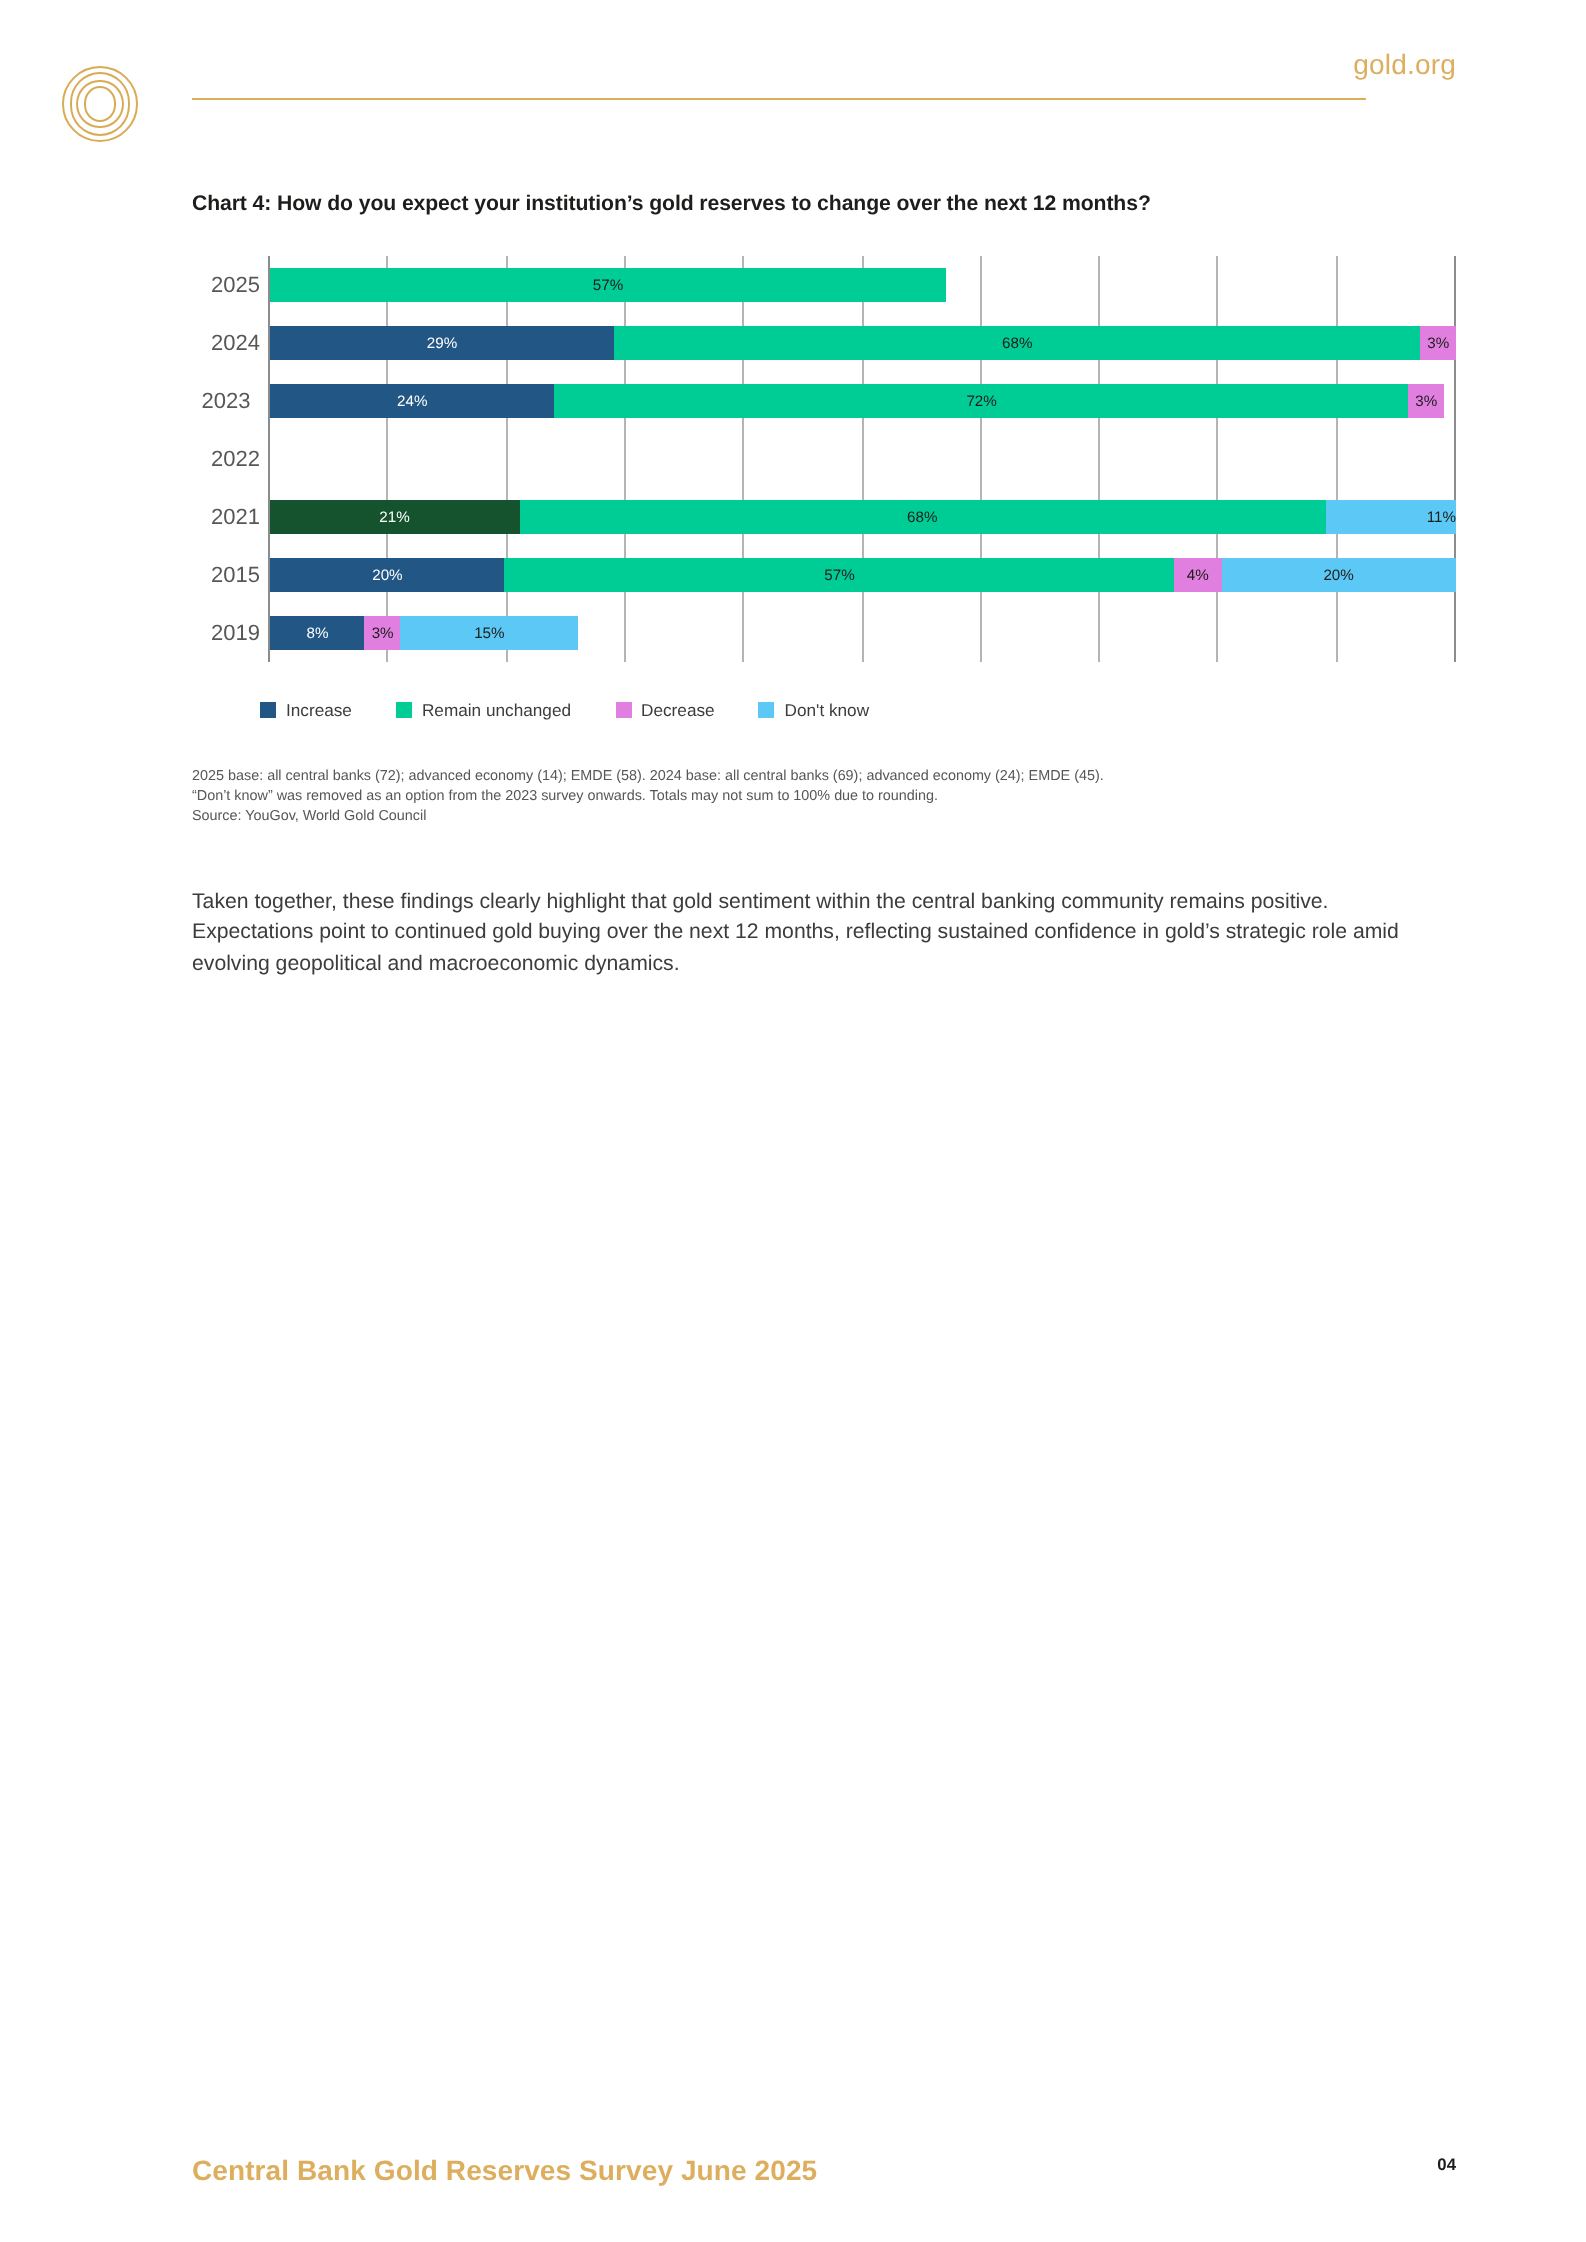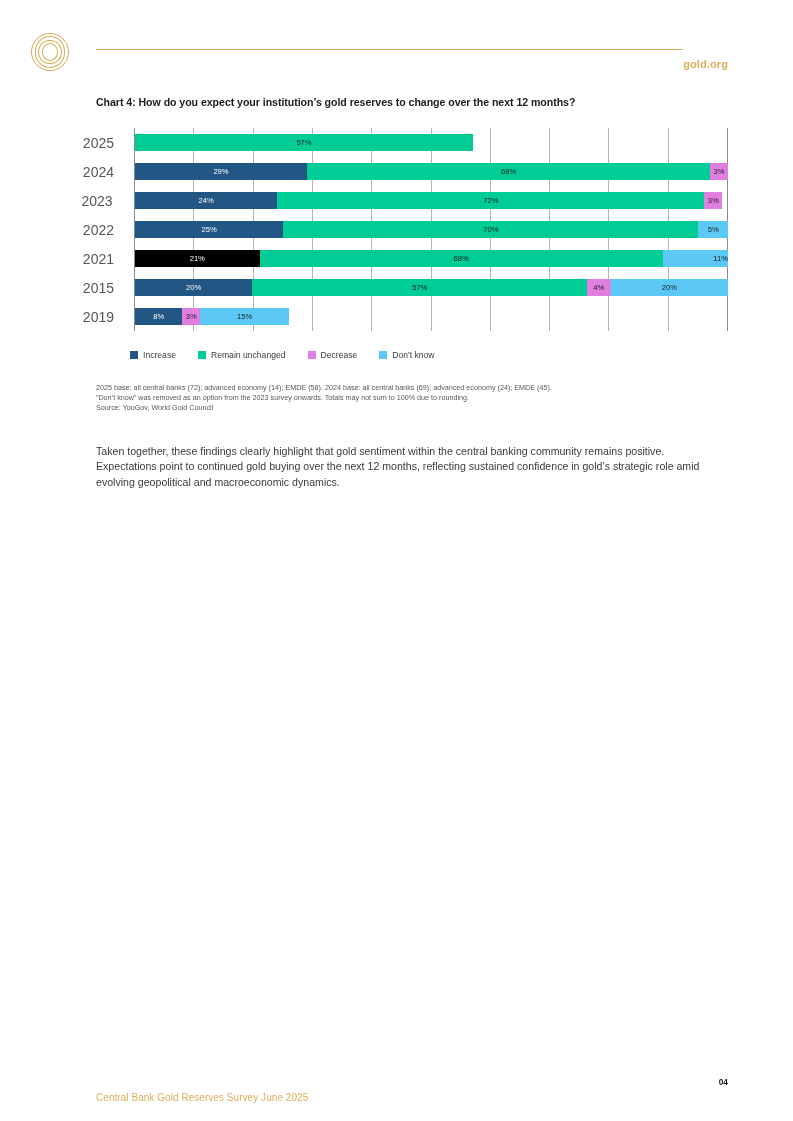--- a/index.html
+++ b/index.html
@@ -45,23 +45,23 @@
     position: absolute;
     left: 96px;
     top: 49px;
     width: 587px;
     height: 1px;
     background: #dcae5e;
   }
   .header-site {
     position: absolute;
     right: 65px;
-    top: 58px;
-    font-size: 11px;
-    font-weight: bold;
+    top: 24px;
+    font-size: 14px;
+    font-weight: normal;
     color: #dcae5e;
     letter-spacing: 0.1px;
   }
 
   
   .chart-title {
     position: absolute;
     left: 96px;
     top: 96px;
     width: 620px;
@@ -80,24 +80,24 @@
   }
   .y-axis-labels {
     position: absolute;
     left: 0;
     top: 0;
     width: 34px;
     height: 203px;
   }
   .y-tick {
     position: absolute;
-    right: 16px;
+    right: 0;
     width: 34px;
     text-align: right;
-    font-size: 14px;
+    font-size: 11px;
     color: #575756;
     line-height: 10px;
   }
 
   .plot {
     position: absolute;
     left: 38px;
     top: 0;
     width: 594px;
     height: 203px;
@@ -196,23 +196,23 @@
   .page-footer {
     position: absolute;
     left: 0;
     top: 1077px;
     width: 793px;
     height: 18px;
   }
   .footer-title {
     position: absolute;
     left: 96px;
-    top: 15px;
-    font-size: 10px;
-    font-weight: normal;
+    top: 0;
+    font-size: 14px;
+    font-weight: bold;
     color: #dcae5e;
     letter-spacing: 0.05px;
   }
   .footer-page {
     position: absolute;
     right: 65px;
     top: 0;
     font-size: 8.4px;
     font-weight: bold;
     color: #1d1d1b;
@@ -276,33 +276,22 @@
           <span>24%</span>
         </div>
         <div class="seg unchanged" style="width: 72%; background: rgb(0, 204, 150);">
           <span>72%</span>
         </div>
         <div class="seg decrease" style="width: 3%; background: rgb(224, 127, 224);">
           <span>3%</span>
         </div>
         <div class="seg empty" style="width: 1%;"></div>
       </div>
-      <div class="bar-row" style="top: 93px;">
-        <div class="seg increase" style="width: 25%; background: rgb(34, 86, 132);">
-          <span>25%</span>
-        </div>
-        <div class="seg unchanged" style="width: 70%; background: rgb(0, 204, 150);">
-          <span>70%</span>
-        </div>
-        <div class="seg dontknow" style="width: 5%; background: rgb(91, 200, 245);">
-          <span>5%</span>
-        </div>
-      </div>
       <div class="bar-row" style="top: 122px;">
-        <div class="seg increase" style="width: 21%; background: #000000;">
+        <div class="seg increase" style="width: 21%; background: #14532d;">
           <span>21%</span>
         </div>
         <div class="seg unchanged" style="width: 68%; background: rgb(0, 204, 150);">
           <span>68%</span>
         </div>
         <div class="seg dontknow" style="width: 11%; background: rgb(91, 200, 245); justify-content: flex-end;">
           <span>11%</span>
         </div>
       </div>
       <div class="bar-row" style="top: 151px;">

